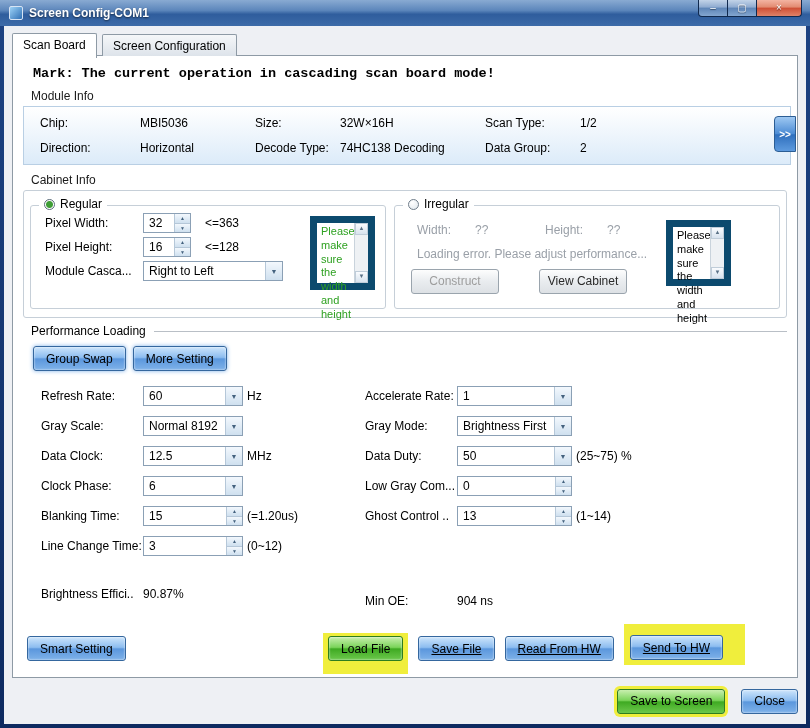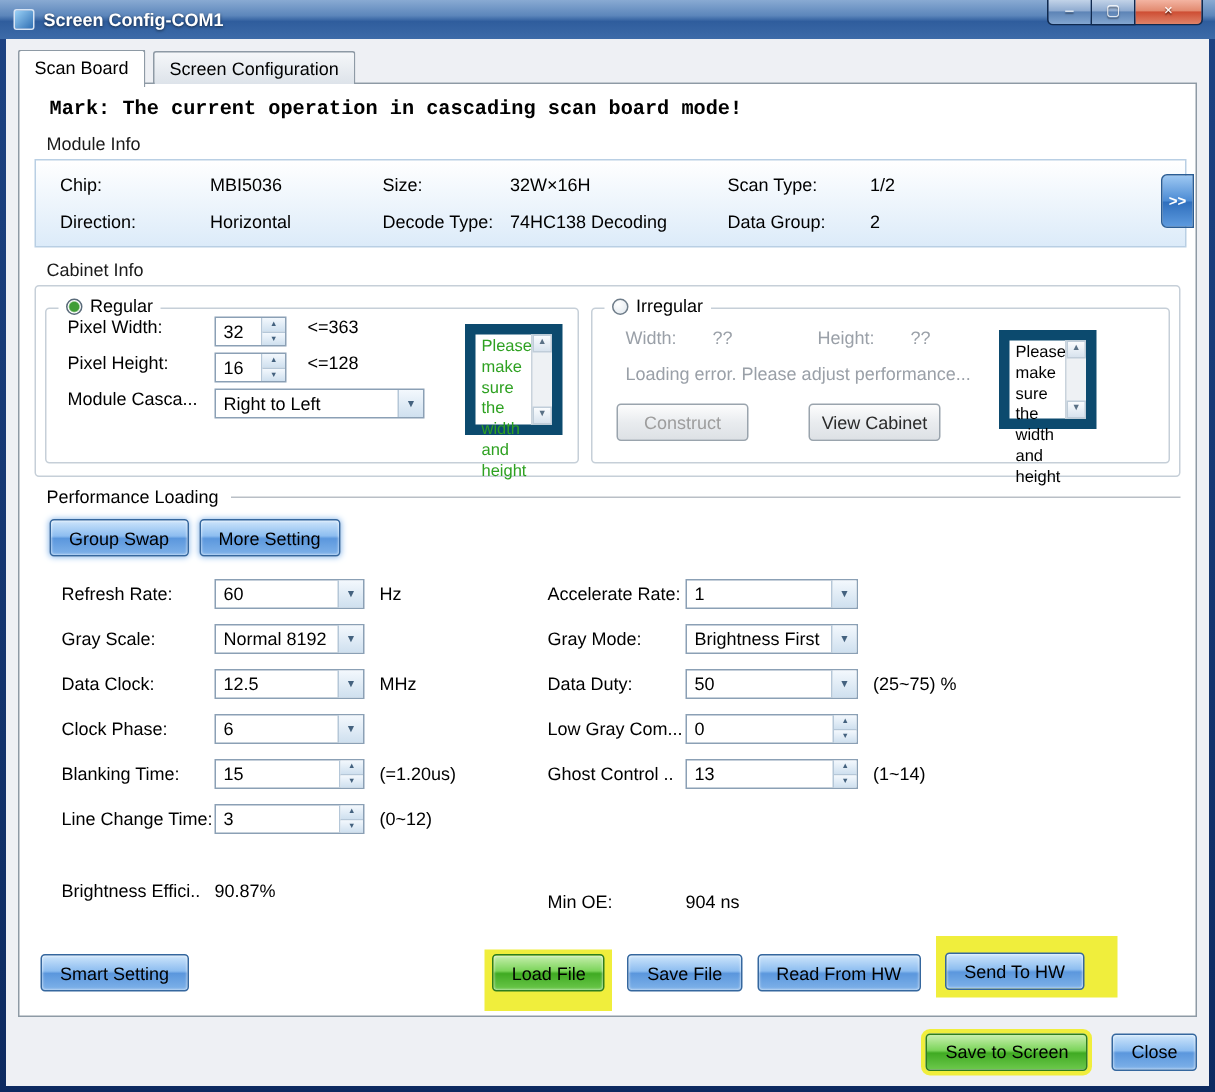--- a/index.html
+++ b/index.html
@@ -56,21 +56,21 @@
     padding:14px 6px 8px 6px; display:flex; gap:8px; }
   .subbox { position:relative; border:1px solid #c6cfd8; border-radius:3px; height:104px; }
   .subbox.regular { width:356px; padding:5px 8px 6px 14px; }
   .subbox.irregular { flex:1; padding:12px 8px 6px 22px; }
   .radio-wrap { position:absolute; top:-9px; left:8px; background:#fff; padding:0 5px;
     display:flex; align-items:center; gap:5px; cursor:pointer; }
   .radio { width:11px; height:11px; border:1px solid #6f7d8a; border-radius:50%;
     background:radial-gradient(circle at 35% 30%, #ffffff, #dfe6ec); display:inline-block; }
   .radio.checked { background:radial-gradient(circle, #3f9d36 0 3px, #fff 4px); border-color:#5a6b7a; }
 
-  .cab-row { display:flex; align-items:flex-start; height:24px; }
+  .cab-row { display:flex; align-items:center; height:24px; }
   .cab-label { width:98px; }
   .lim { margin-left:14px; }
 
   .gray { color:#9aa0a8; }
 
   .notebox { position:absolute; width:65px; border:7px solid #0c4a6e; background:#fff;
     font-size:11px; line-height:1.25; }
   .notebox .note-text { padding:2px 16px 2px 4px; }
   .notebox.green .note-text { color:#2ea121; }
   .mini-scroll { position:absolute; top:0; right:0; bottom:0; width:14px; background:#eef1f4;
@@ -107,29 +107,29 @@
 
   
   .perf-header { display:flex; align-items:center; margin:4px 10px 8px 18px; }
   .perf-header .line { flex:1; height:1px; background:#b9bfc6; margin-left:8px; }
   .perf-buttons { margin:4px 0 14px 20px; display:flex; gap:7px; }
   .perf-buttons .btn { box-shadow:inset 0 0 2px #fff, 0 0 4px #7fb2e9; }
 
   .perf-grid { display:grid; grid-template-columns:310px auto; column-gap:14px; padding-left:28px; }
   .f-row { display:flex; align-items:center; height:22px; margin-bottom:8px; }
   .f-label { width:102px; } .f-label-r { width:92px; }
-  .f-unit { margin-left:10px;text-align:center; }
+  .f-unit { margin-left:4px;text-align:center; }
   .mt4 { margin-top:4px; } .mt8 { margin-top:8px; } .mt24 { margin-top:26px; }
 
   
   .row-files { position:absolute; left:14px; right:12px; bottom:12px; display:flex; align-items:center; }
   .spacer { flex:1; }
   .hl-load { background:#f0ee3c; padding:3px 5px 13px 5px; margin-bottom:-10px; display:inline-flex; }
   .hl-send { background:#f0ee3c; padding:11px 22px 5px 6px; margin-top:-8px; display:inline-flex; }
-  .gap10 { margin-left:10px; }
+  .gap10 { margin-left:10px;text-decoration:underline; }
 
   .footer { height:46px; display:flex; align-items:center; justify-content:flex-end; gap:16px;
     padding-right:8px; background:#eef0f4; }
   .hl-outline { box-shadow:0 0 0 3px #f0ee3c; }
 </style>
 </head>
 <body>
 
 <div class="frame">
 

